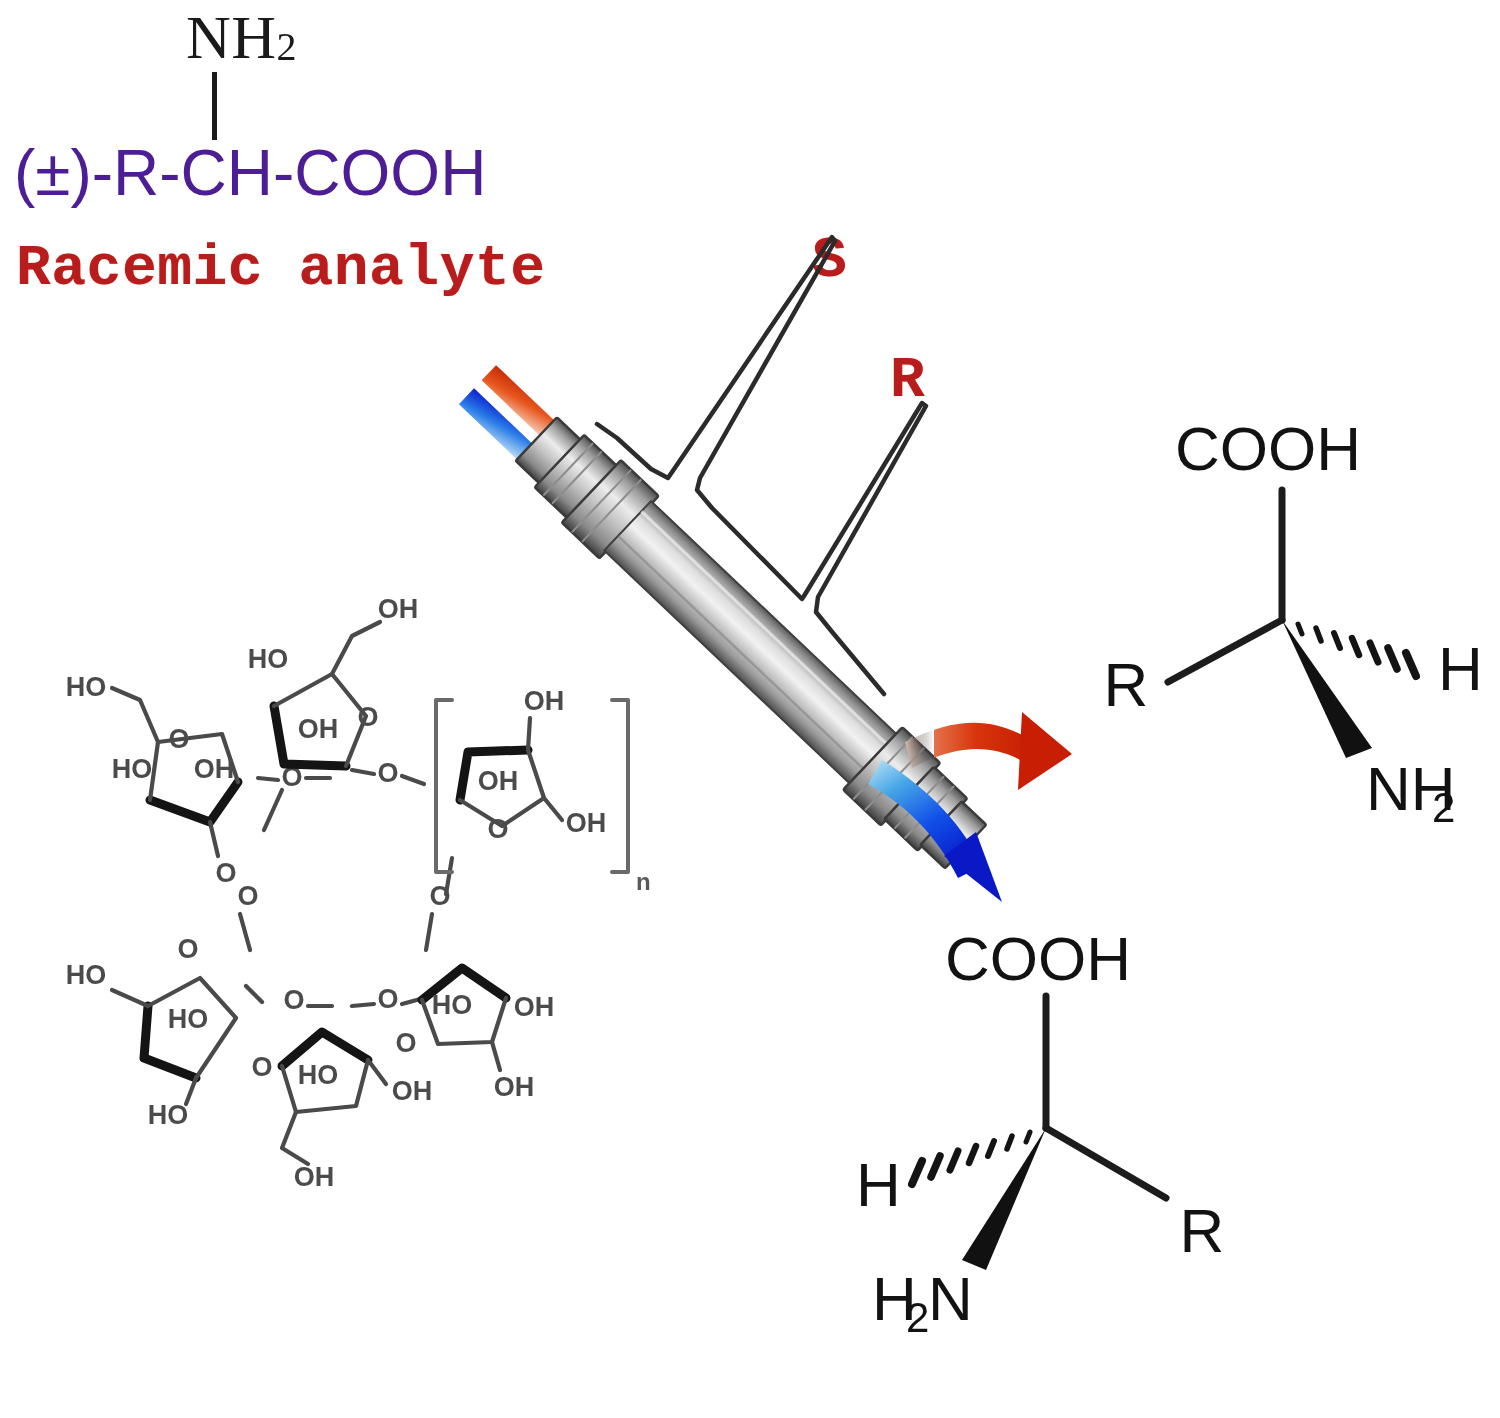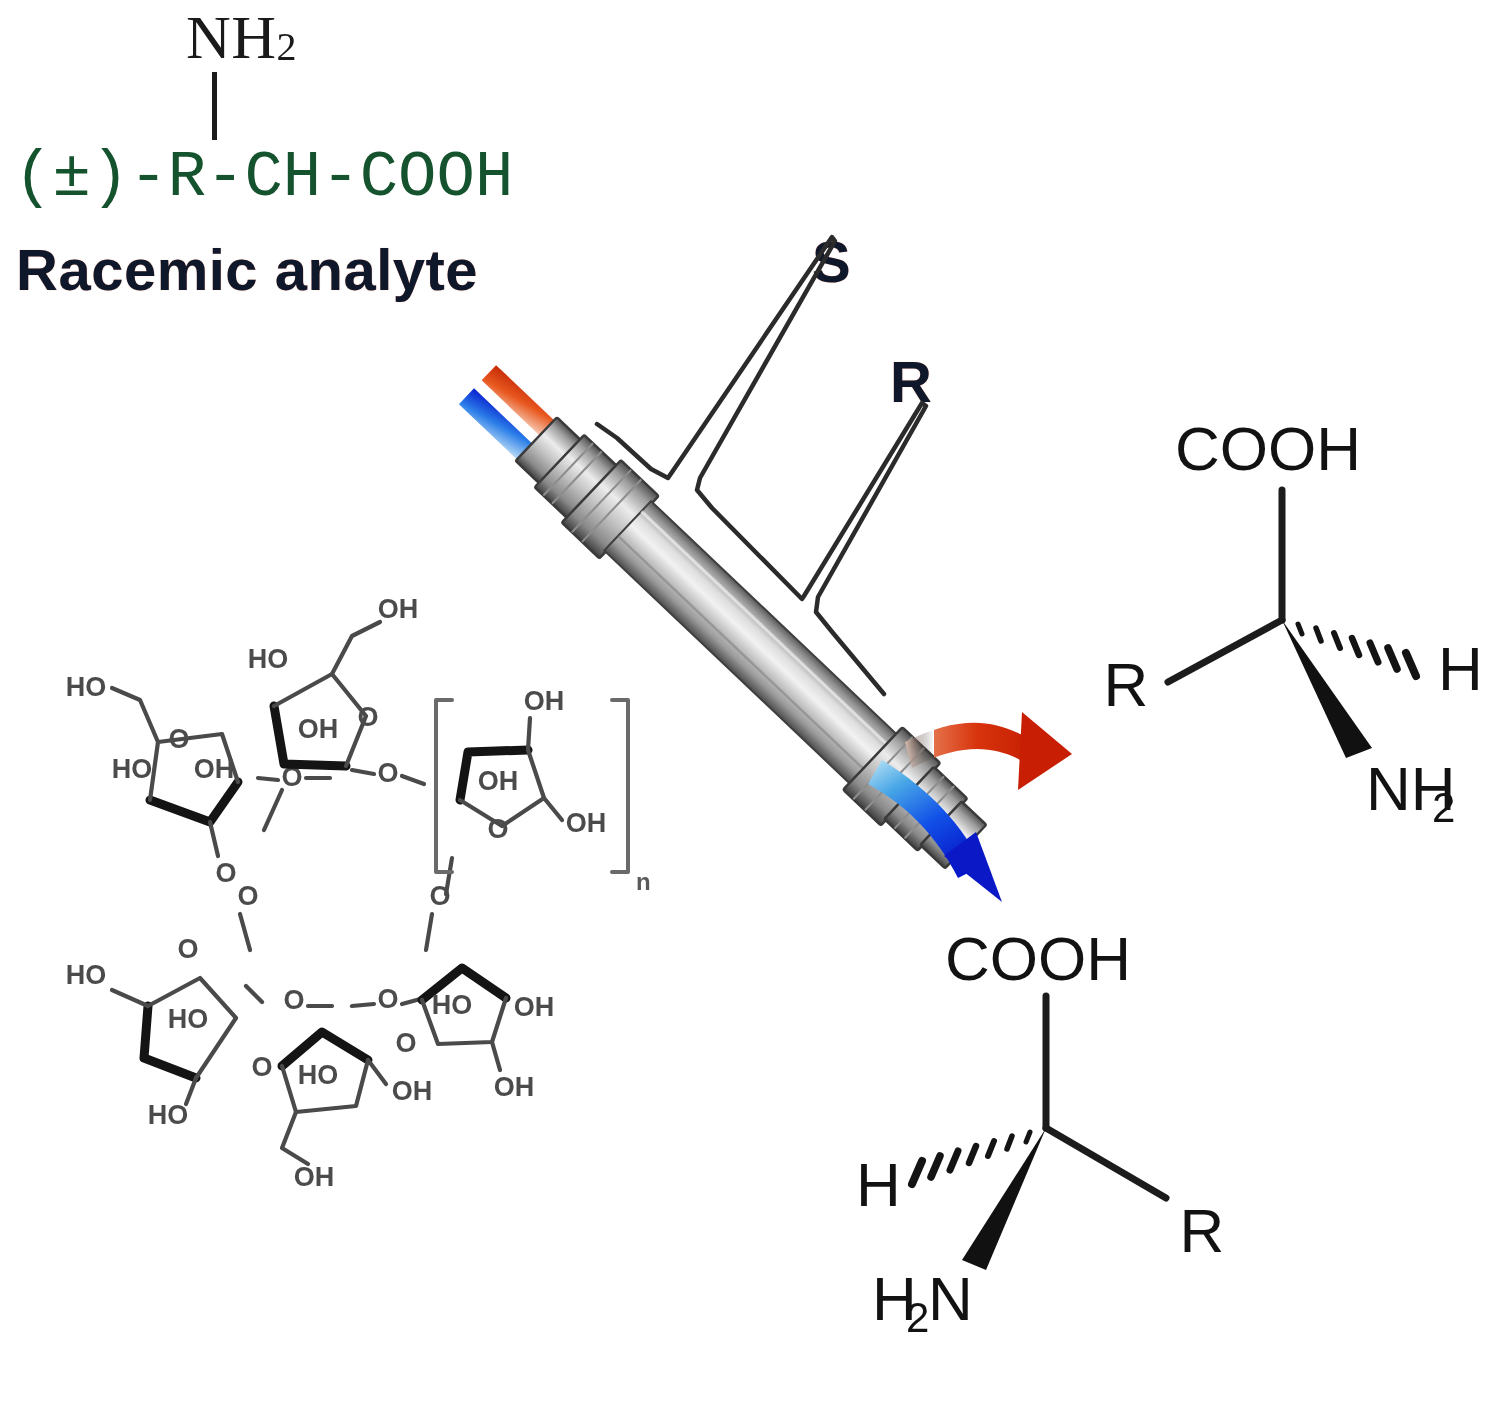--- a/index.html
+++ b/index.html
@@ -19,34 +19,34 @@
 
   
   .formula-nh2{
     left:186px; top:2px;
     font-size:62px; letter-spacing:.5px;
     color:#1a1a1a; font-weight:400;
     font-family:"Liberation Serif", serif;
   }
   .formula-nh2 .sub{font-size:40px; vertical-align:-2px;}
   .formula-main{
-    left:14px; top:142px;
+    left:14px; top:136px;
     font-size:64px; letter-spacing:0px;
-    color:#14532d; white-space:nowrap;
-    font-family:Liberation Mono, monospace;
+    color:#4c1d95; white-space:nowrap;
+    font-family:Liberation Sans, sans-serif;
   }
   .vbond{
     left:212px; top:72px; width:5px; height:68px;
     background:#1b1b1b;
   }
 
   .red-label{
-    color:#0f172a;
+    color:#b91c1c;
     font-weight:bold;
-    font-family:Liberation Sans, sans-serif;
+    font-family:Liberation Mono, monospace;
     white-space:nowrap;
     text-shadow:0 0 1px rgba(255,60,0,.45);
   }
   .lbl-racemic{left:16px; top:236px; font-size:58px; letter-spacing:.5px;}
   .lbl-csp{left:16px; top:1114px; font-size:62px; letter-spacing:.5px;}
   .lbl-enant{left:796px; top:1340px; font-size:56px; letter-spacing:.5px;}
   .lbl-s{left:812px; top:228px; font-size:58px;}
   .lbl-r{left:890px; top:348px; font-size:58px;}
 
   

